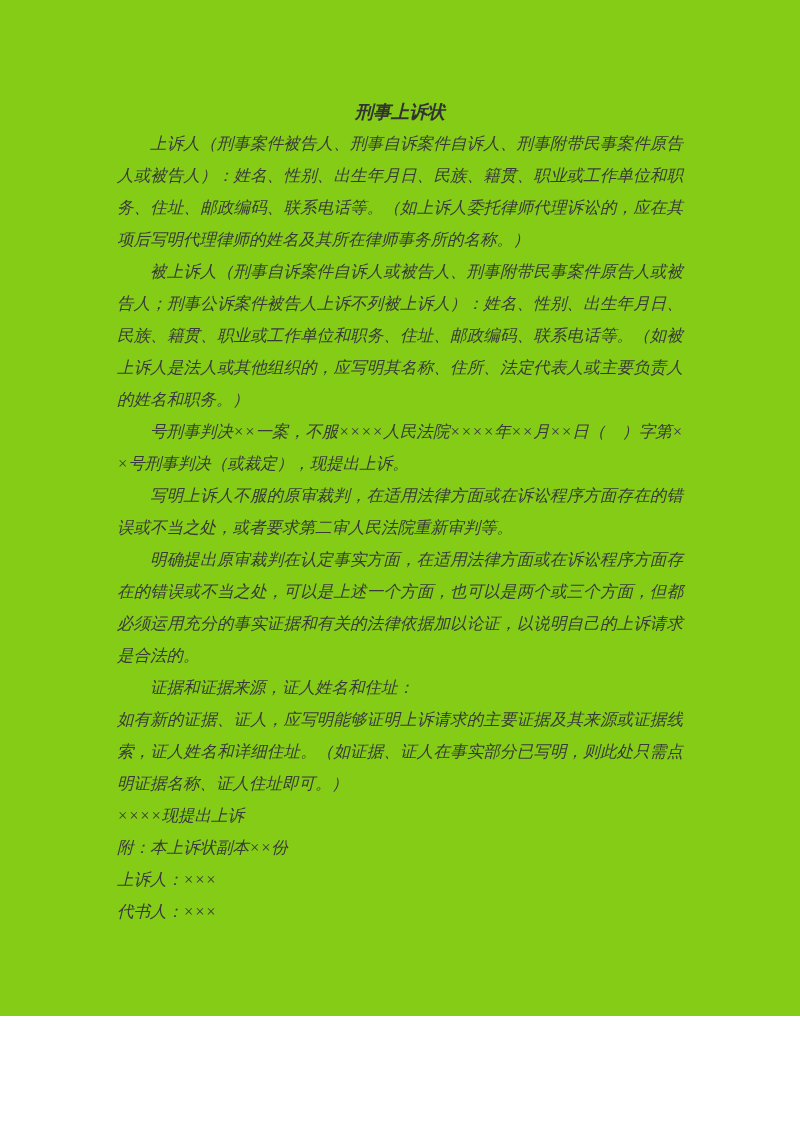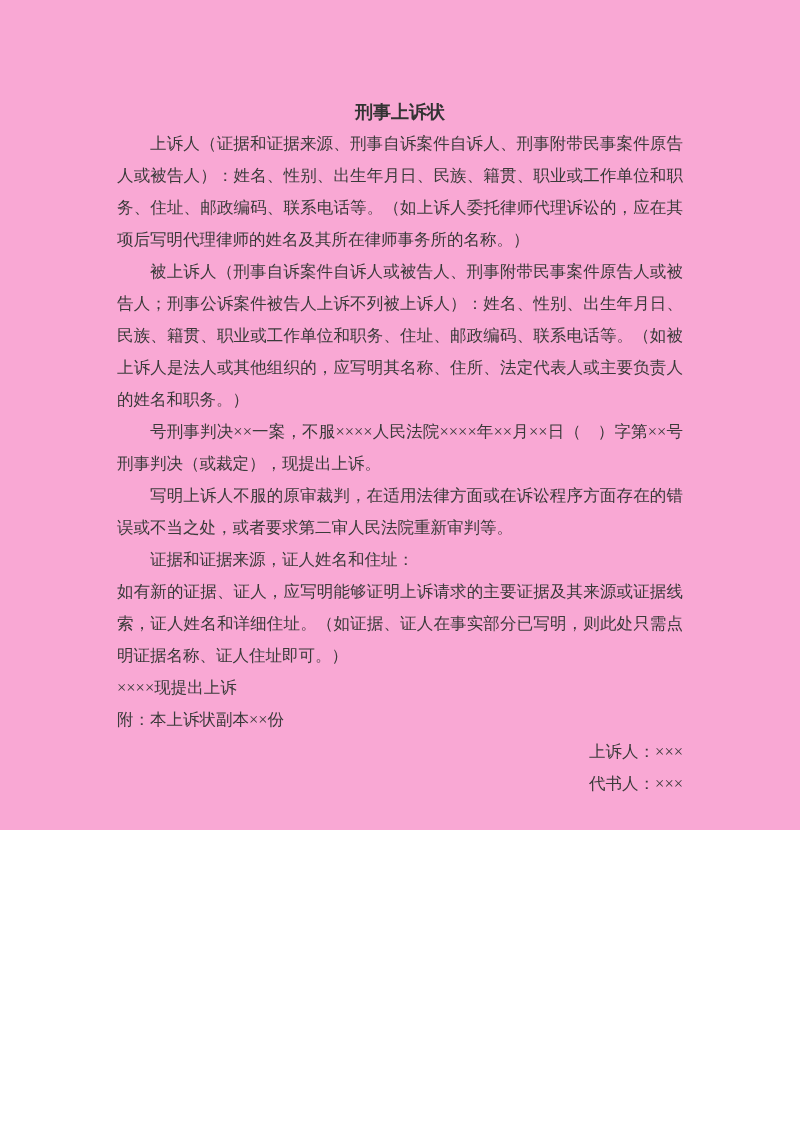--- a/index.html
+++ b/index.html
@@ -3,24 +3,25 @@
 <meta charset="utf-8">
 <style>
   html, body {
     margin: 0;
     padding: 0;
     background: #ffffff;
   }
   .page {
     position: relative;
     width: 800px;
-    height: 830px;
-    background: #f9a8d4;
+    height: 1016px;
+    background: #84cc16;
     overflow: hidden;
     font-family: "Liberation Serif", "DejaVu Serif", serif;
+    font-style: italic;
   }
   .content {
     position: absolute;
     left: 117px;
     top: 96px;
     width: 566px;
     color: #3a3a3a;
     font-size: 16.5px;
     line-height: 32px;
   }
@@ -34,40 +35,41 @@
   }
   .para {
     margin: 0;
     text-align: justify;
     text-justify: inter-ideograph;
     word-break: break-all;
   }
   .indent      { text-indent: 33px; }
   .no-indent   { text-indent: 0; }
   .small-indent{ text-indent: 10px; }
-  .right       { text-align: right; }
+  .right       { }
 </style>
 </head>
 <body>
 
 <div class="page">
   <div class="content">
 
     <h1 class="doc-title">刑事上诉状</h1>
 
-    <p class="para indent">上诉人（证据和证据来源、刑事自诉案件自诉人、刑事附带民事案件原告人或被告人）：姓名、性别、出生年月日、民族、籍贯、职业或工作单位和职务、住址、邮政编码、联系电话等。（如上诉人委托律师代理诉讼的，应在其项后写明代理律师的姓名及其所在律师事务所的名称。）</p>
+    <p class="para indent">上诉人（刑事案件被告人、刑事自诉案件自诉人、刑事附带民事案件原告人或被告人）：姓名、性别、出生年月日、民族、籍贯、职业或工作单位和职务、住址、邮政编码、联系电话等。（如上诉人委托律师代理诉讼的，应在其项后写明代理律师的姓名及其所在律师事务所的名称。）</p>
 
     <p class="para indent">被上诉人（刑事自诉案件自诉人或被告人、刑事附带民事案件原告人或被告人；刑事公诉案件被告人上诉不列被上诉人）：姓名、性别、出生年月日、民族、籍贯、职业或工作单位和职务、住址、邮政编码、联系电话等。（如被上诉人是法人或其他组织的，应写明其名称、住所、法定代表人或主要负责人的姓名和职务。）</p>
 
     <p class="para indent">号刑事判决××一案，不服××××人民法院××××年××月××日（　）字第××号刑事判决（或裁定），现提出上诉。</p>
 
 
     <p class="para indent">写明上诉人不服的原审裁判，在适用法律方面或在诉讼程序方面存在的错误或不当之处，或者要求第二审人民法院重新审判等。</p>
 
 
+    <p class="para indent">明确提出原审裁判在认定事实方面，在适用法律方面或在诉讼程序方面存在的错误或不当之处，可以是上述一个方面，也可以是两个或三个方面，但都必须运用充分的事实证据和有关的法律依据加以论证，以说明自己的上诉请求是合法的。</p>
 
     <p class="para indent">证据和证据来源，证人姓名和住址：</p>
 
     <p class="para no-indent">如有新的证据、证人，应写明能够证明上诉请求的主要证据及其来源或证据线索，证人姓名和详细住址。（如证据、证人在事实部分已写明，则此处只需点明证据名称、证人住址即可。）</p>
 
 
     <p class="para no-indent">××××现提出上诉</p>
 
     <p class="para no-indent">附：本上诉状副本××份</p>
 

